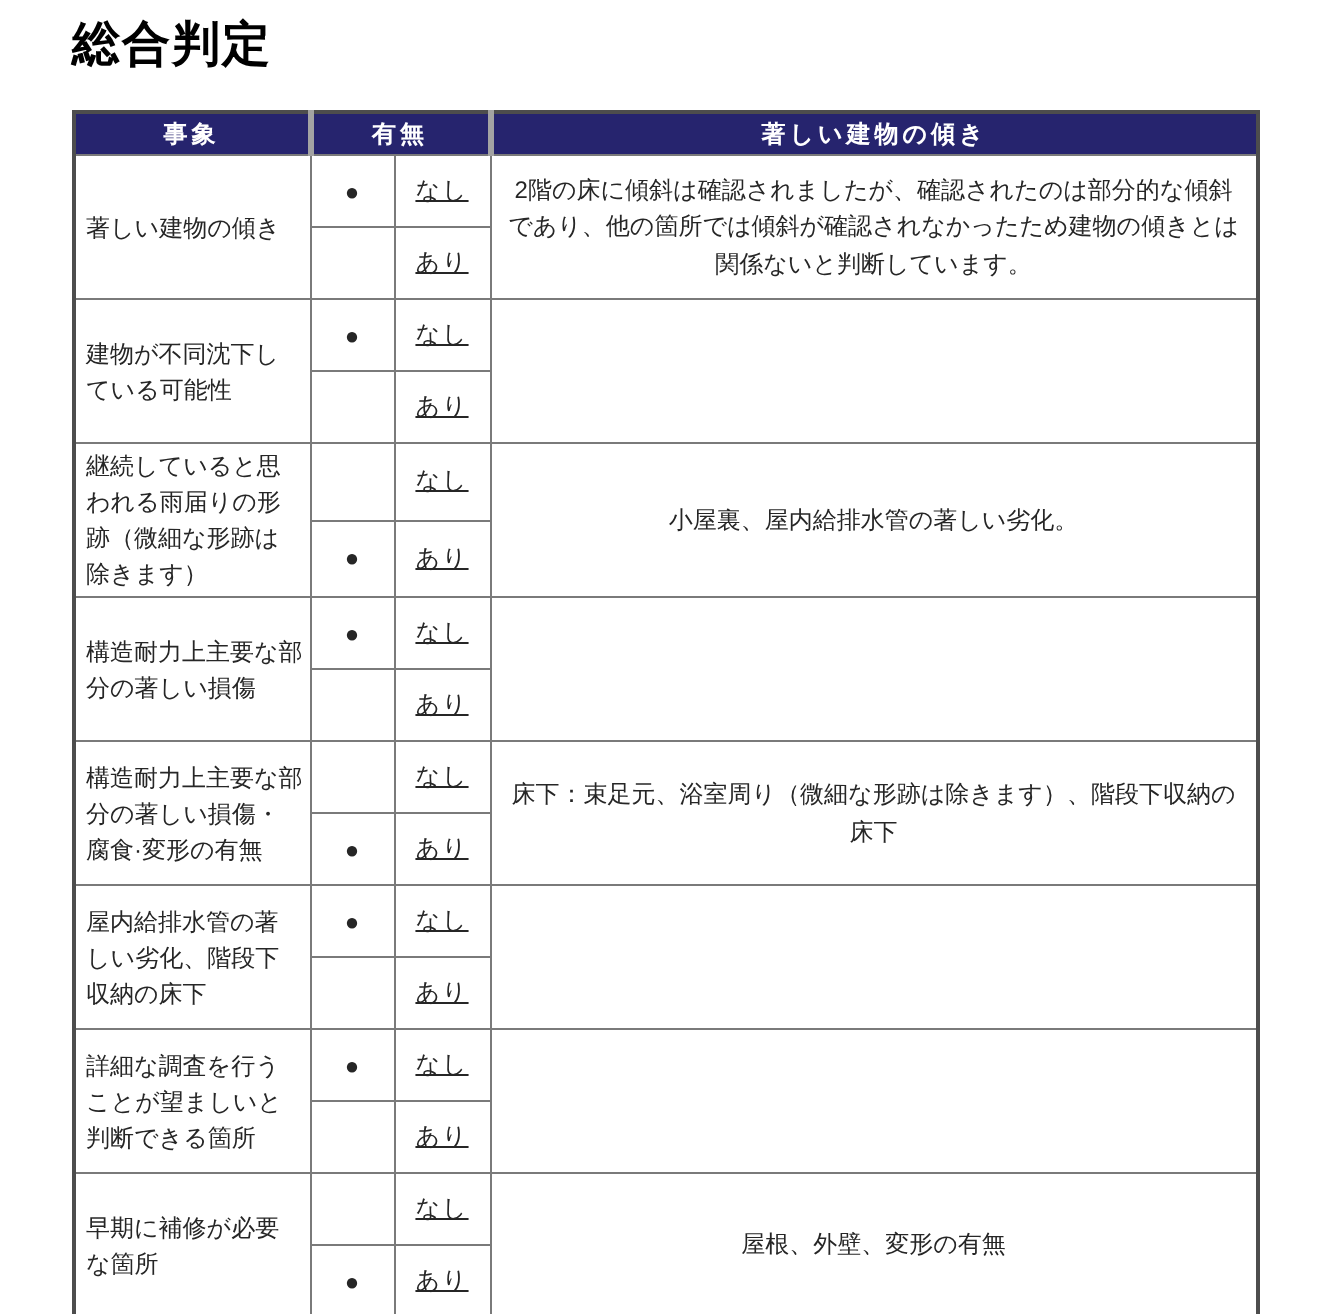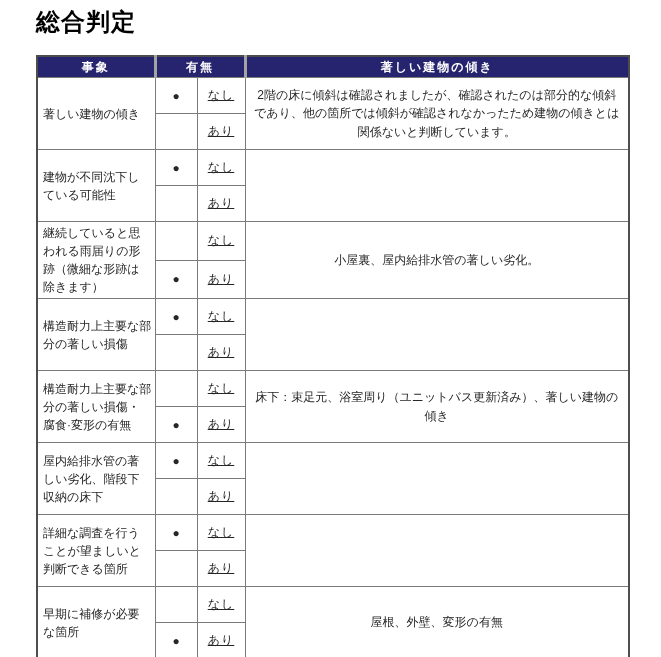--- a/index.html
+++ b/index.html
@@ -113,21 +113,21 @@
           <td class="desc" rowspan="2"></td>
         </tr>
         <tr>
           <td class="mark"></td>
           <td class="presence">あり</td>
         </tr>
         <tr>
           <td class="item" rowspan="2">構造耐力上主要な部分の著しい損傷・腐食·変形の有無</td>
           <td class="mark"></td>
           <td class="presence">なし</td>
-          <td class="desc" rowspan="2">床下：束足元、浴室周り（ユニットバス更新済み）、著しい建物の傾き</td>
+          <td class="desc" rowspan="2">床下：束足元、浴室周り（微細な形跡は除きます）、階段下収納の床下</td>
         </tr>
         <tr>
           <td class="mark">●</td>
           <td class="presence">あり</td>
         </tr>
         <tr>
           <td class="item" rowspan="2">屋内給排水管の著しい劣化、階段下収納の床下</td>
           <td class="mark">●</td>
           <td class="presence">なし</td>
           <td class="desc" rowspan="2"></td>

